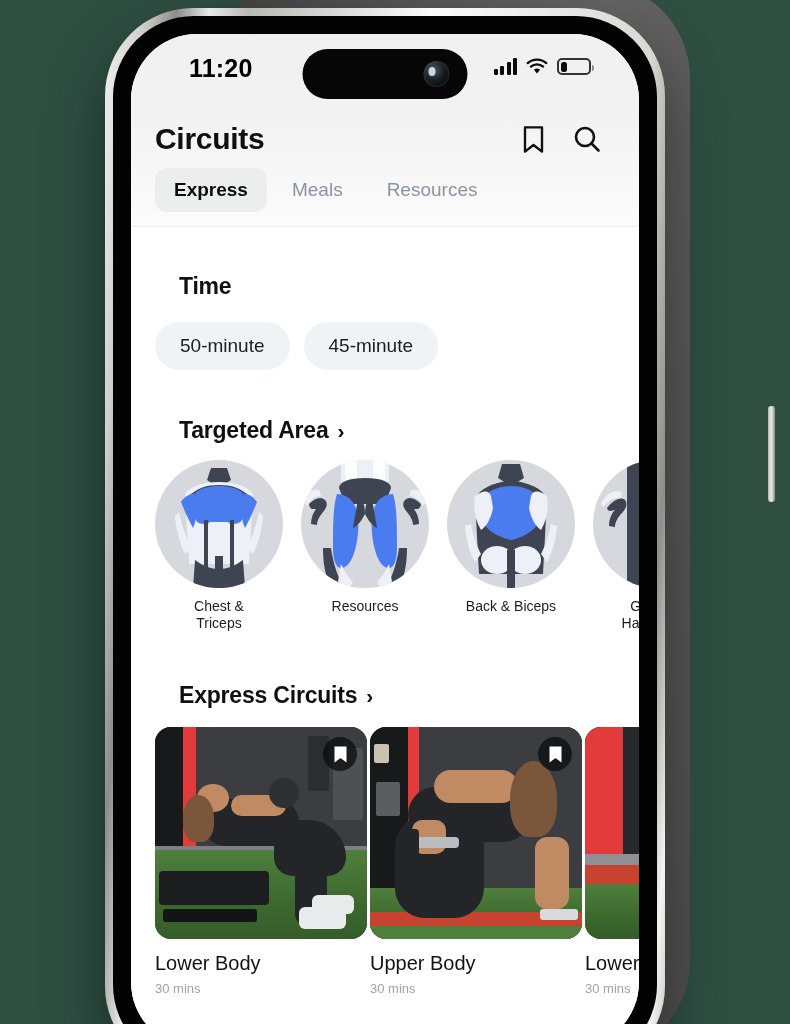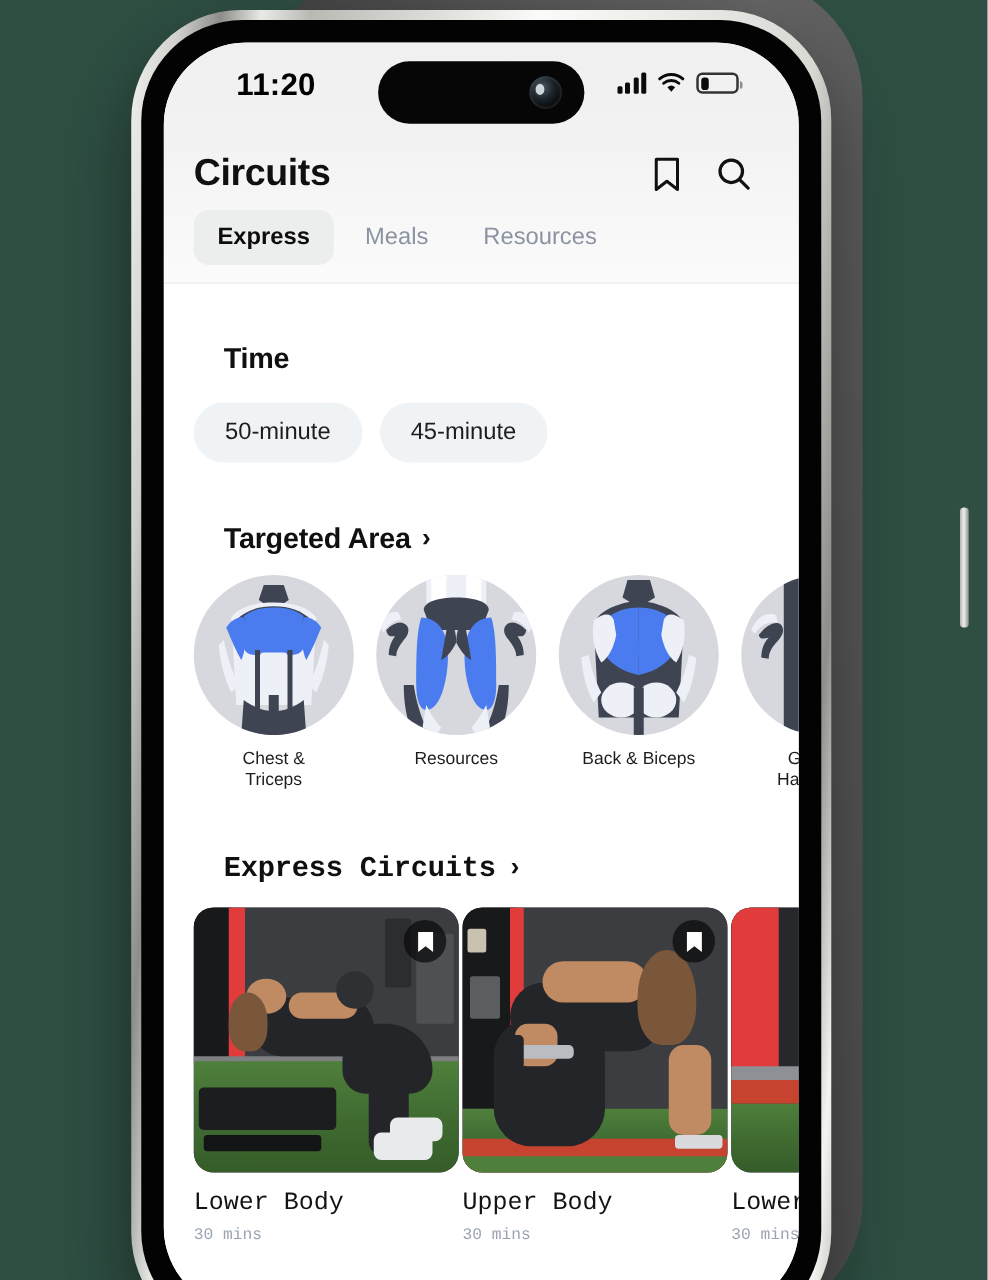--- a/index.html
+++ b/index.html
@@ -143,21 +143,21 @@
   .area-row{display:flex;gap:18px;margin-top:16px;padding:0 0 0 24px;}
   .area-item{width:128px;flex:0 0 128px;text-align:center;}
   .area-circle{
     width:128px;height:128px;border-radius:50%;background:#d6d8dd;overflow:hidden;
     position:relative;
   }
   .area-label{
     margin-top:10px;font-size:14px;color:#1d1d1f;line-height:1.22;
   }
 
-  .circ-sec{padding:50px 0 0 0;font-family:Liberation Mono, monospace;}
+  .circ-sec{padding:50px 0 0 0;}
   .circ-sec .sec-title{padding:0 24px;}
   .cards{display:flex;gap:3px;margin-top:18px;padding:0 0 0 24px;}
   .card{width:212px;flex:0 0 212px;}
   .card-img{
     position:relative;width:212px;height:212px;border-radius:16px;overflow:hidden;
     background:#2a2a2a;
   }
   .bm-badge{
     position:absolute;right:10px;top:10px;width:34px;height:34px;border-radius:50%;
     background:rgba(10,10,10,.72);display:flex;align-items:center;justify-content:center;

